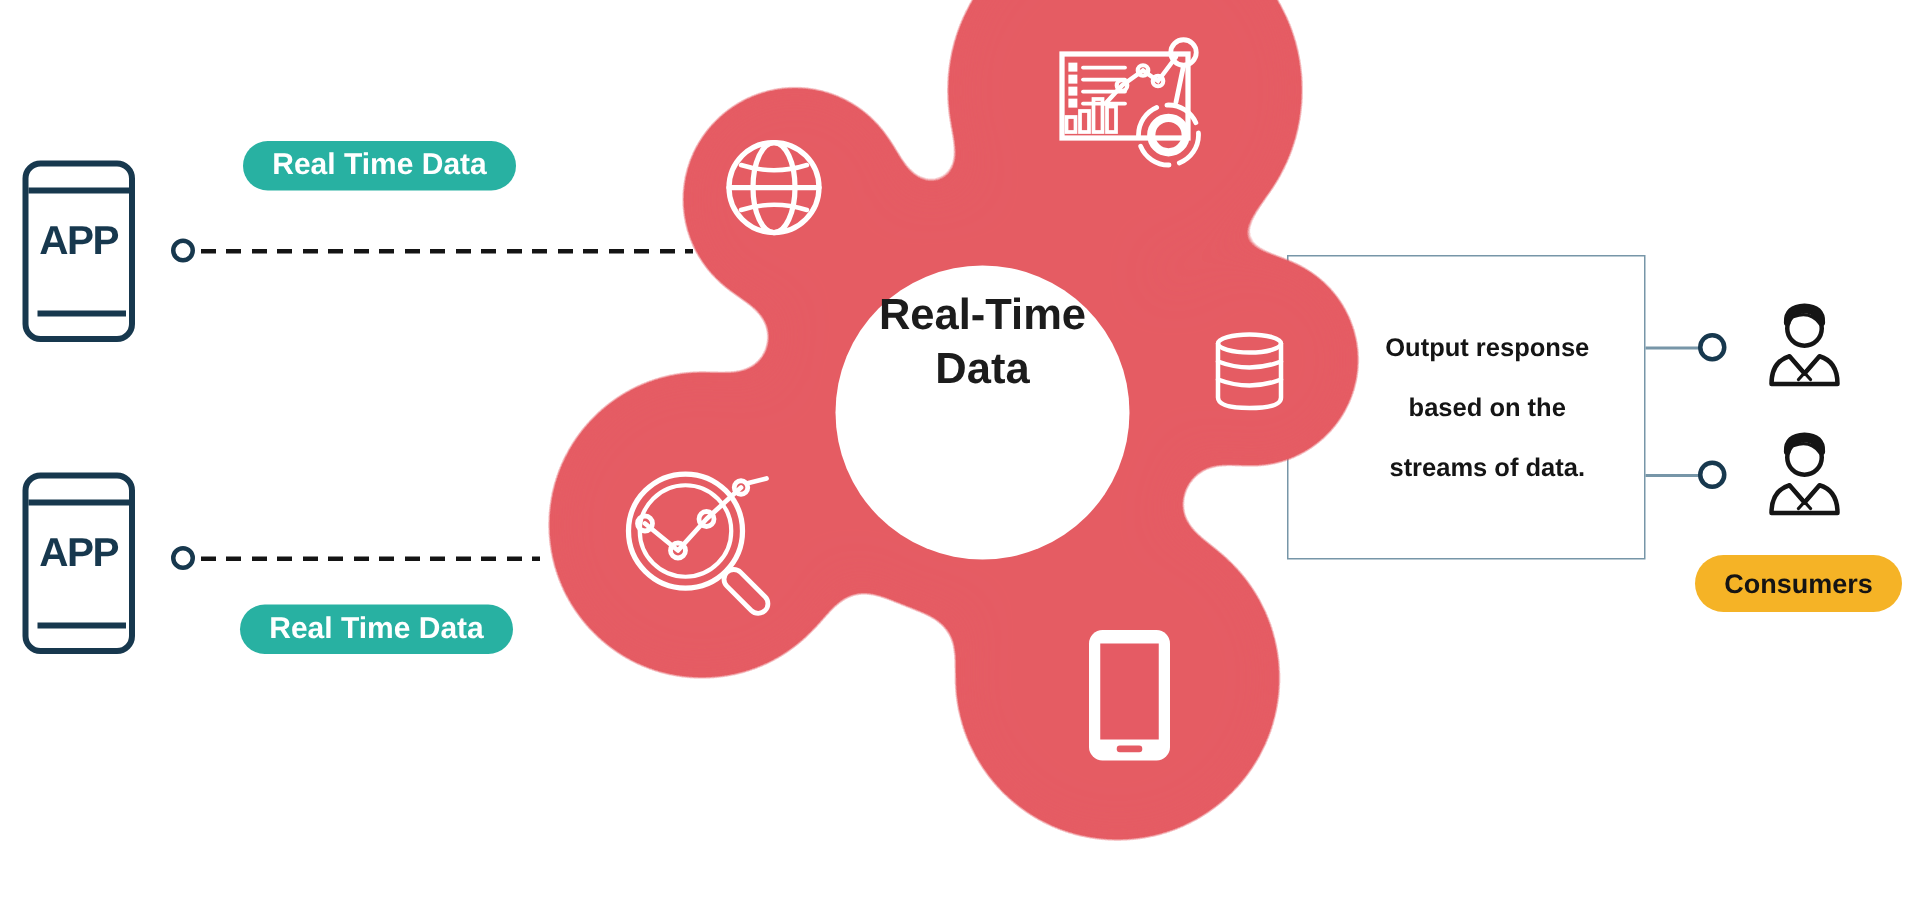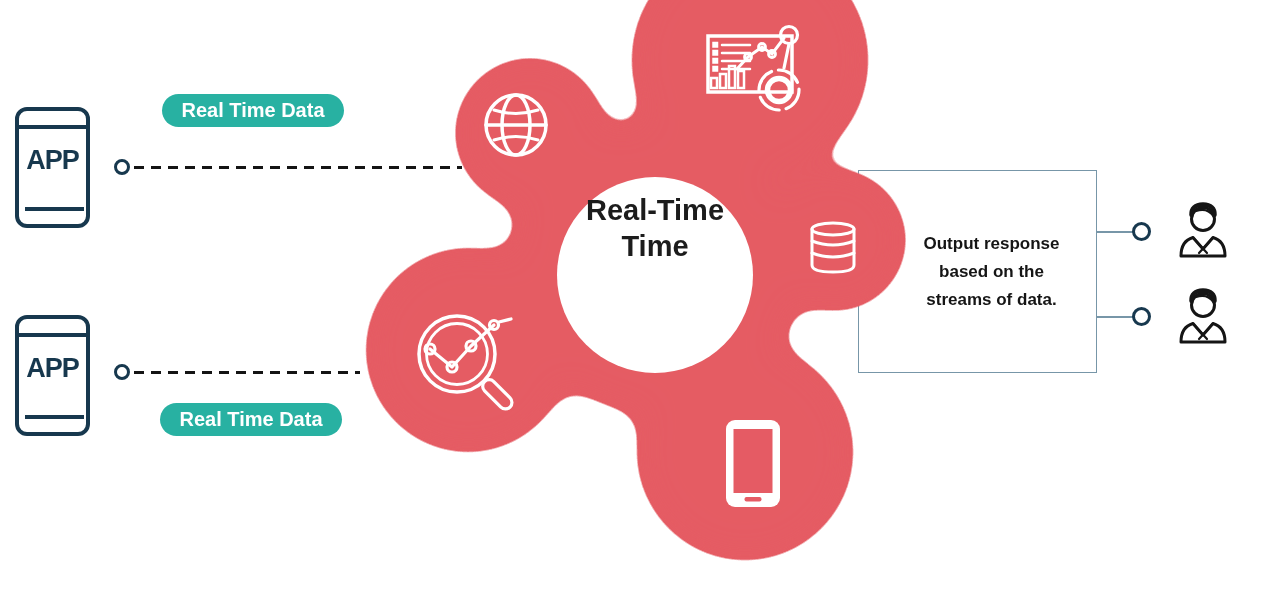--- a/index.html
+++ b/index.html
@@ -39,21 +39,21 @@
     font-size:29px;line-height:36px;font-weight:bold;color:#1C1C1C;
   }
   
   .outbox{
     position:absolute;left:858px;top:170px;width:239px;height:203px;
     border:1.5px solid #7796A8;background:#ffffff;box-sizing:border-box;
     display:flex;align-items:center;justify-content:center;
   }
   .outbox .txt{
     width:180px;margin-left:28px;text-align:center;white-space:pre-line;
-    font-size:17px;line-height:28px;font-weight:600;color:#151515;
+    font-size:17px;line-height:40px;font-weight:600;color:#151515;
   }
   .branch{position:absolute;height:2px;background:#7796A8;}
   svg{display:block;}
 </style>
 </head>
 <body>
 
 <div id="stage">
 
   <div class="outbox">
@@ -159,21 +159,21 @@
       <path d="M 1191.5 215 Q 1191 205 1203 204.5 Q 1215 205 1214.5 215" stroke-width="4.5"></path>
       <path d="M 1196 211 Q 1207 207 1213.5 216" stroke-width="2.2"></path>
       <path d="M 1181 256 Q 1181 241 1193 237.5 L 1203 249 L 1213 237.5 Q 1225 241 1225 256 Z"></path>
       <path d="M 1193 237.5 L 1207 253" stroke-width="2.2"></path>
       <path d="M 1213 237.5 L 1199 253" stroke-width="2.2"></path>
     </g>
   </svg>
 
   <div class="hub-title">
     <div>Real-Time</div>
-    <div>Time</div>
+    <div>Data</div>
   </div>
 
   <div class="phone" style="left:15px;top:107px;">
     <div class="topline"></div>
     <div class="botline"></div>
     <div class="applabel">APP</div>
   </div>
   <div class="node-circle" style="left:114px;top:159px;"></div>
   <div class="dash" style="left:134px;top:166px;width:328px;"></div>
   <div class="pill teal" style="left:162px;top:94px;">
@@ -186,14 +186,17 @@
     <div class="applabel">APP</div>
   </div>
   <div class="node-circle" style="left:114px;top:364px;"></div>
   <div class="dash" style="left:134px;top:371px;width:226px;"></div>
   <div class="pill teal" style="left:160px;top:403px;">
     <span>Real Time Data</span>
   </div>
 
   <div class="node-circle big" style="left:1132px;top:222px;"></div>
   <div class="node-circle big" style="left:1132px;top:307px;"></div>
+  <div class="pill yellow" style="left:1130px;top:370px;">
+    <span>Consumers</span>
+  </div>
 
 </div>
 
 </body></html>

